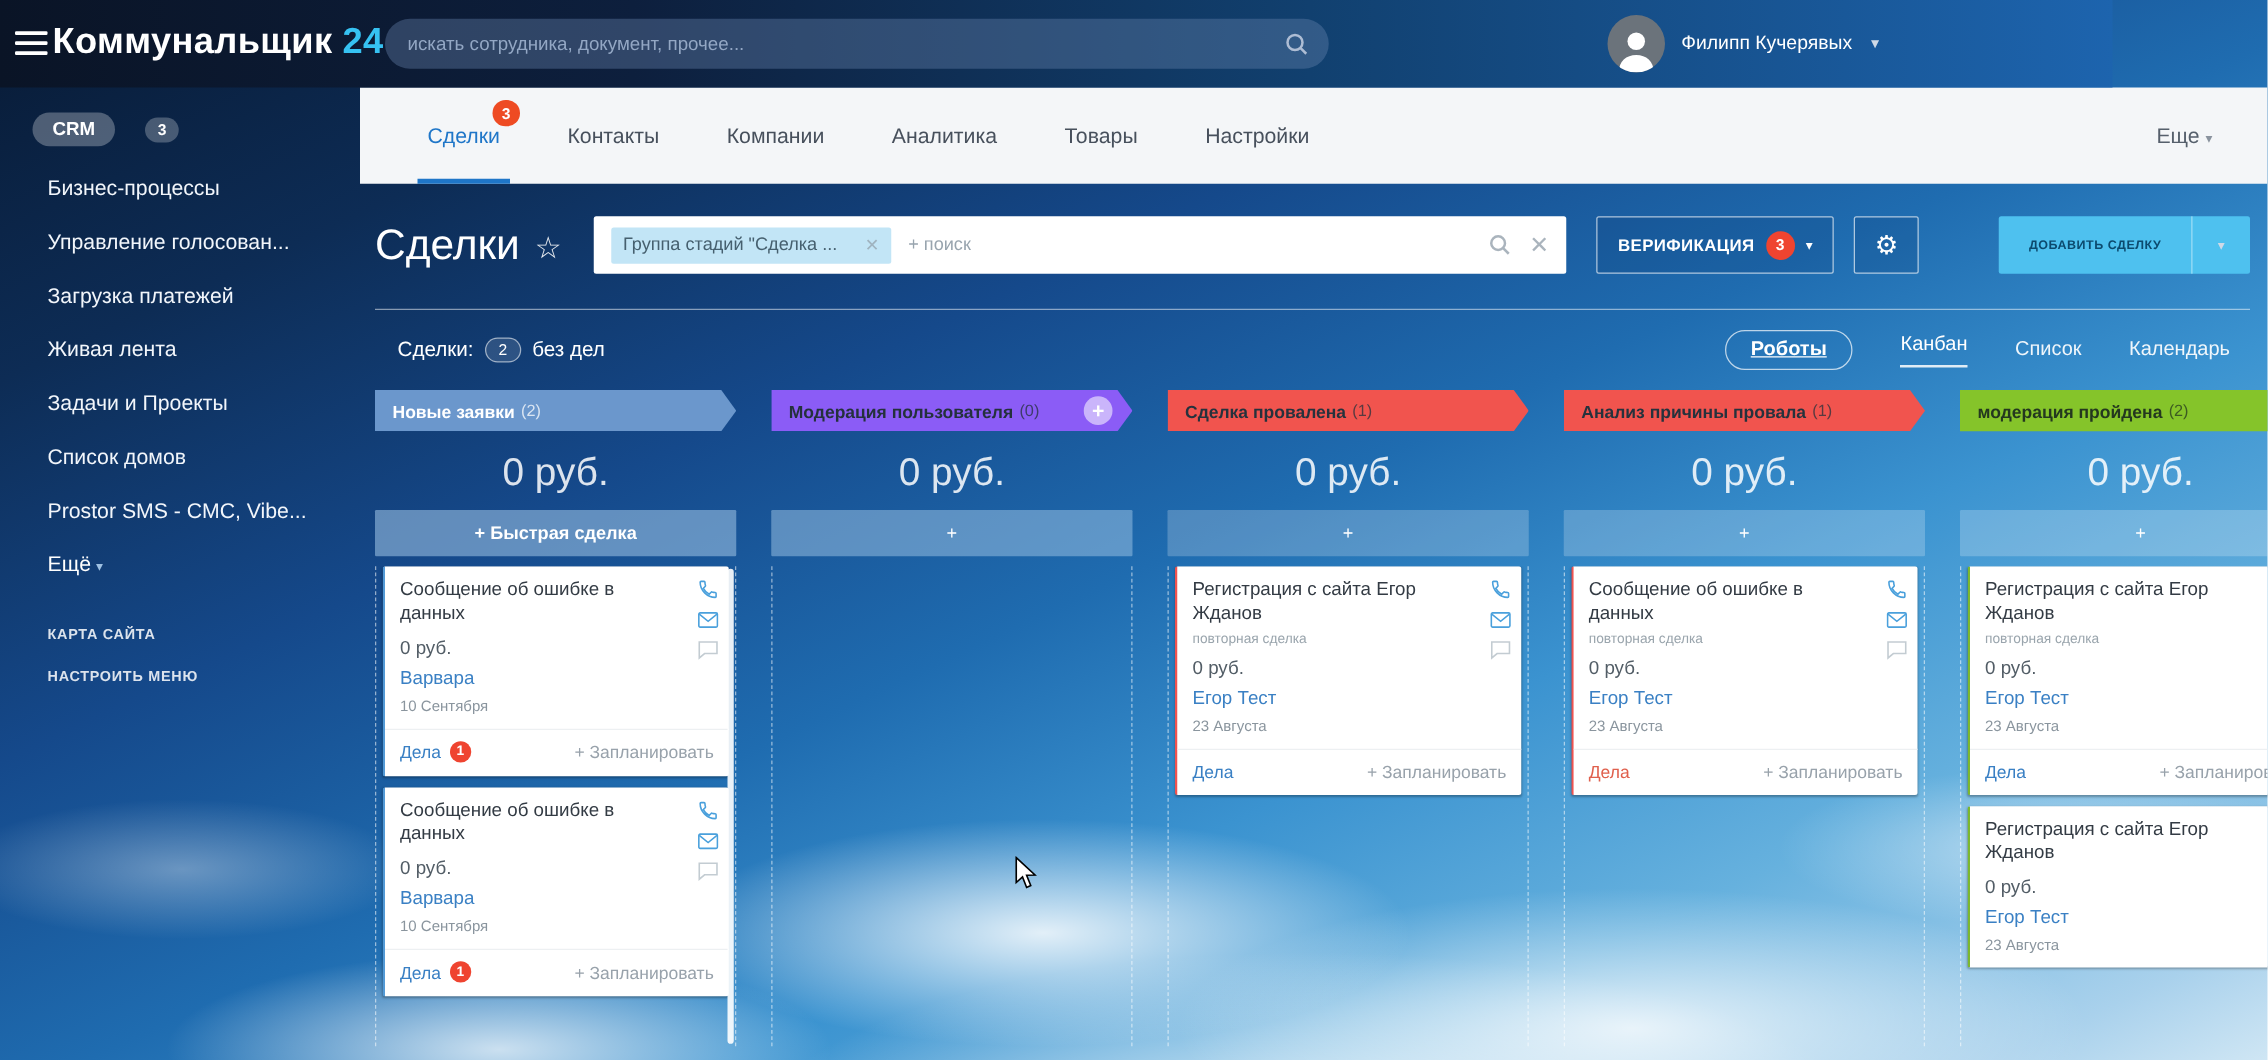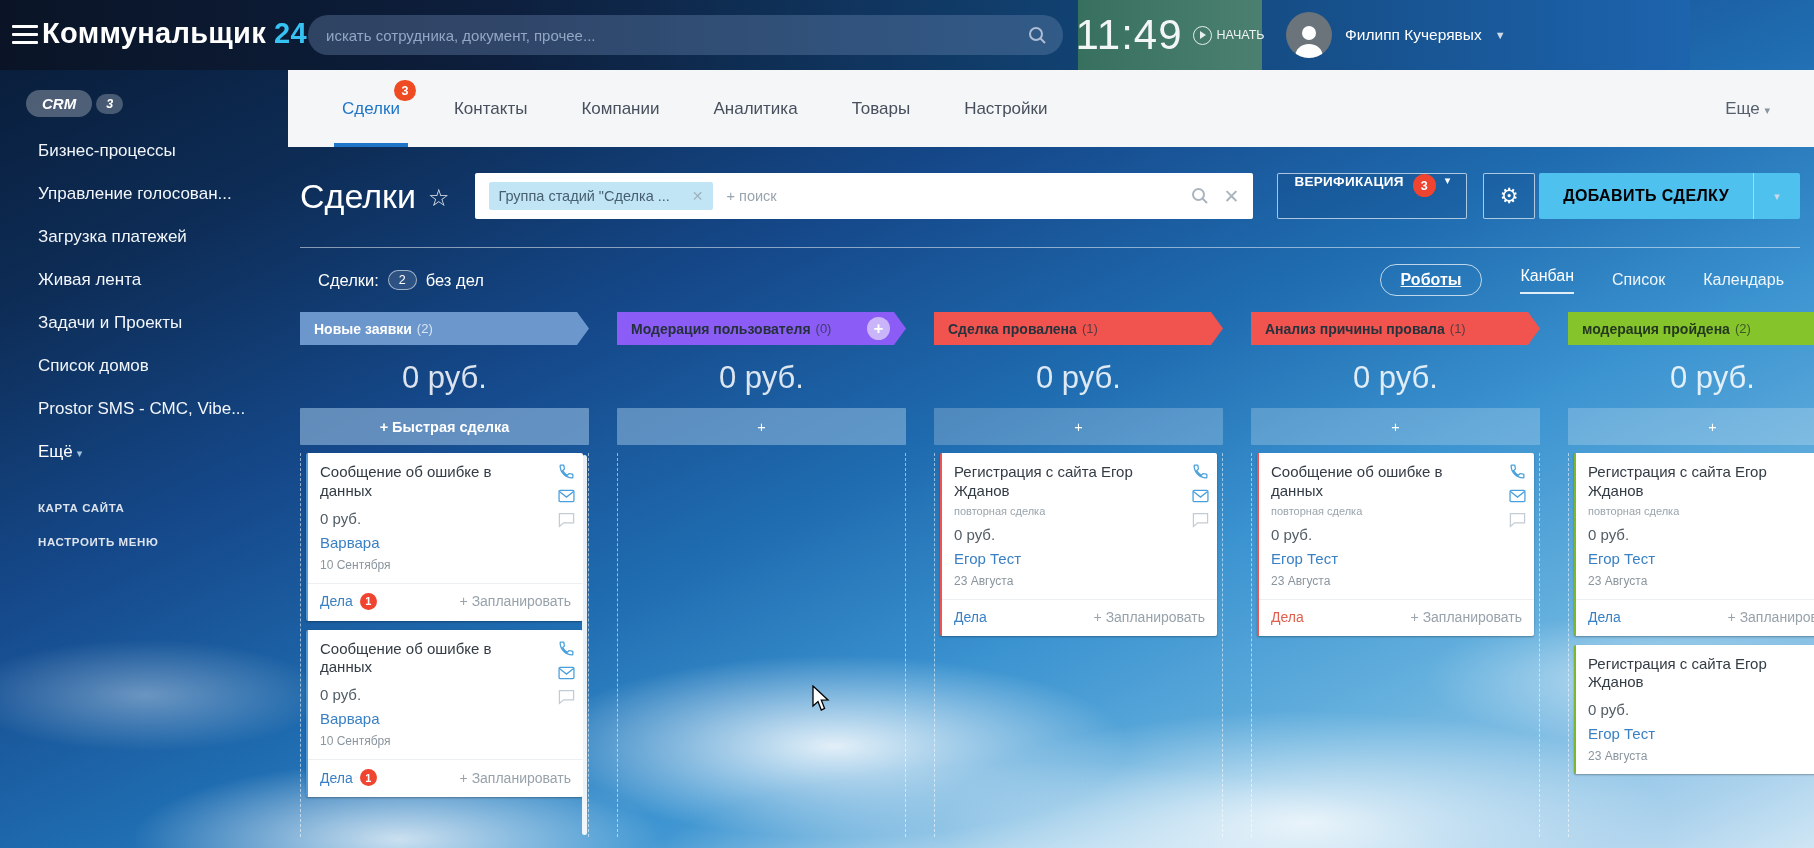--- a/index.html
+++ b/index.html
@@ -33,21 +33,21 @@
   .playwrap{display:flex;align-items:center;gap:5px;cursor:pointer;}
   .playcirc{width:17px;height:17px;border:1.5px solid #e8efec;border-radius:50%;display:flex;align-items:center;justify-content:center;}
   .playtri{width:0;height:0;border-left:6px solid #e8efec;border-top:4px solid transparent;border-bottom:4px solid transparent;margin-left:2px;}
   .startlbl{font-size:12.5px;color:#eef3f1;}
   .userwrap{position:absolute;left:1286px;top:0;height:70px;display:flex;align-items:center;gap:13px;cursor:pointer;}
   .avatar{width:46px;height:46px;border-radius:50%;background:#6b737b;display:flex;align-items:flex-end;justify-content:center;overflow:hidden;}
   .uname{font-size:15.5px;font-weight:normal;color:#fff;}
   .caret{font-size:11px;color:#cfd9e6;}
   
   .sidebar{position:absolute;left:0;top:70px;width:288px;color:#fff;}
-  .crmrow{margin:20px 0 0 26px;display:flex;align-items:center;gap:4px;font-style:italic;}
+  .crmrow{margin:20px 0 0 26px;display:flex;align-items:center;gap:24px;}
   .crmpill{background:rgba(255,255,255,.28);border-radius:16px;padding:5px 16px;font-size:15px;font-weight:bold;cursor:pointer;}
   .crmbadge{background:rgba(255,255,255,.25);border-radius:12px;padding:3px 10px;font-size:12.5px;font-weight:bold;cursor:pointer;}
   .snav{list-style:none;margin:24px 0 0 0;padding:0 0 0 38px;}
   .snav li{font-size:17px;margin-bottom:23px;cursor:pointer;color:#f2f6fb;white-space:nowrap;}
   .smore{margin:2px 0 0 38px;font-size:17px;cursor:pointer;}
   .smore .caret{color:#9fc1e2;margin-left:4px;}
   .sfoot{margin:40px 0 0 38px;font-size:11.5px;font-weight:bold;letter-spacing:.6px;color:rgba(255,255,255,.85);}
   .sfoot div{margin-bottom:22px;cursor:pointer;}
   
   .main{position:absolute;left:288px;top:70px;right:0;}
@@ -63,29 +63,29 @@
   .ptitle{font-size:34px;font-weight:300;color:#fff;}
   .star{font-size:24px;color:rgba(255,255,255,.9);margin:4px 26px 0 12px;cursor:pointer;}
   .filterbox{width:778px;height:46px;background:#fff;border-radius:2px;display:flex;align-items:center;padding:0 14px;box-sizing:border-box;}
   .chip{background:#c2e5f6;border-radius:2px;display:flex;align-items:center;padding:6px 9px;font-size:14.5px;color:#46606f;cursor:pointer;}
   .chipx{color:#9fb3bf;font-size:14px;margin-left:22px;cursor:pointer;}
   .filterbox input{flex:1;border:none;outline:none;font-size:14.5px;margin-left:12px;color:#333;font-family:inherit;}
   .filterbox input::placeholder{color:#98a4ae;}
   .fmag{margin-right:14px;cursor:pointer;}
   .fclear{color:#aab4bd;font-size:19px;cursor:pointer;}
   .vbtn{margin-left:24px;height:46px;box-sizing:border-box;border:1px solid rgba(255,255,255,.65);border-radius:2px;
-    background:rgba(10,55,110,.18);display:flex;align-items:flex-start;gap:9px;padding:0 16px;cursor:pointer;}
+    background:rgba(10,55,110,.18);display:flex;align-items:center;gap:9px;padding:0 16px;cursor:pointer;}
   .vbtn .lbl{color:#fff;font-size:13.5px;font-weight:bold;letter-spacing:.3px;}
   .vbadge{width:23px;height:23px;border-radius:50%;background:#ef4430;color:#fff;font-size:12.5px;font-weight:bold;
     display:flex;align-items:center;justify-content:center;}
   .vbtn .caret{color:#fff;}
   .gearbtn{margin-left:16px;width:52px;height:46px;box-sizing:border-box;border:1px solid rgba(255,255,255,.65);border-radius:2px;
     background:rgba(10,55,110,.18);display:flex;align-items:center;justify-content:center;color:#fff;font-size:21px;cursor:pointer;}
   .addbtn{margin-left:auto;height:46px;background:#4ec1ef;border-radius:2px;display:flex;align-items:stretch;cursor:pointer;}
-  .addbtn .lbl{display:flex;align-items:center;padding:0 24px;color:#000000;font-size:16px;font-weight:bold;letter-spacing:.4px;}
+  .addbtn .lbl{display:flex;align-items:center;padding:0 24px;color:#0c4a6e;font-size:10px;font-weight:bold;letter-spacing:.4px;}
   .addbtn .arr{width:46px;border-left:1px solid rgba(255,255,255,.45);display:flex;align-items:center;justify-content:center;color:#fff;}
   .divider{margin:28px 14px 0 12px;border-top:1px solid rgba(255,255,255,.5);}
   .subheader{display:flex;align-items:center;margin:16px 30px 0 30px;color:#fff;font-size:16.5px;}
   .cbadge{margin:0 9px;border:1px solid rgba(255,255,255,.55);background:rgba(255,255,255,.12);border-radius:10px;
     padding:2px 10px;font-size:12.5px;}
   .views{margin-left:auto;display:flex;align-items:center;gap:38px;font-size:16px;}
   .robots{border:1px solid rgba(255,255,255,.7);border-radius:17px;padding:6px 20px;font-weight:bold;cursor:pointer;text-decoration:underline;}
   .view{cursor:pointer;color:rgba(255,255,255,.92);}
   .view.active{color:#fff;border-bottom:2px solid rgba(255,255,255,.85);padding-bottom:7px;}
   
@@ -140,29 +140,20 @@
       <div></div>
     </div>
   <div class="logo"><span>Коммунальщик</span><span class="num">24</span></div>
   <div class="hsearch">
     <input type="text" placeholder="искать сотрудника, документ, прочее..." style="">
     <svg width="19" height="19" viewBox="0 0 19 19">
         <circle cx="8" cy="8" r="6" fill="none" stroke="#aebdd4" stroke-width="2"></circle>
         <line x1="12.5" y1="12.5" x2="17" y2="17" stroke="#aebdd4" stroke-width="2"></line>
       </svg>
   </div>
-  <div class="clock">
-    <span class="time">11:49</span>
-    <span class="playwrap">
-      <span class="playcirc">
-          <span class="playtri"></span>
-        </span>
-      <span class="startlbl">НАЧАТЬ</span>
-    </span>
-  </div>
   <div class="userwrap">
     <span class="avatar">
       <svg width="34" height="36" viewBox="0 0 34 36">
           <circle cx="17" cy="11" r="7" fill="#fff"></circle>
           <path d="M3 36c0-9 6-14 14-14s14 5 14 14z" fill="#fff"></path>
         </svg>
     </span>
     <span class="uname">Филипп Кучерявых</span>
     <span class="caret">▼</span>
   </div>

